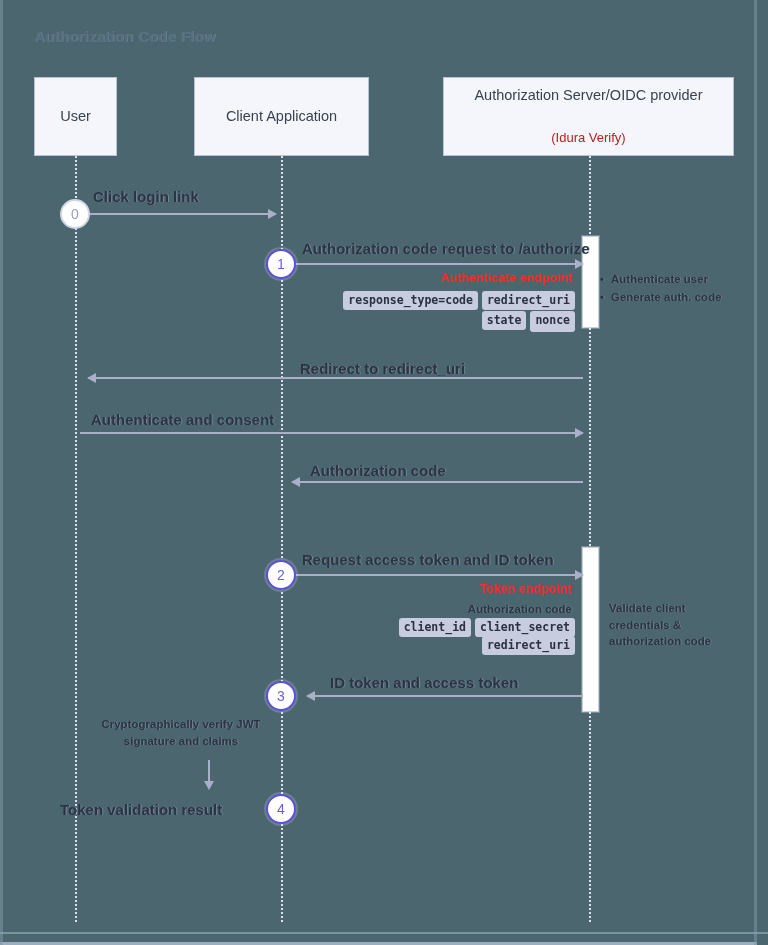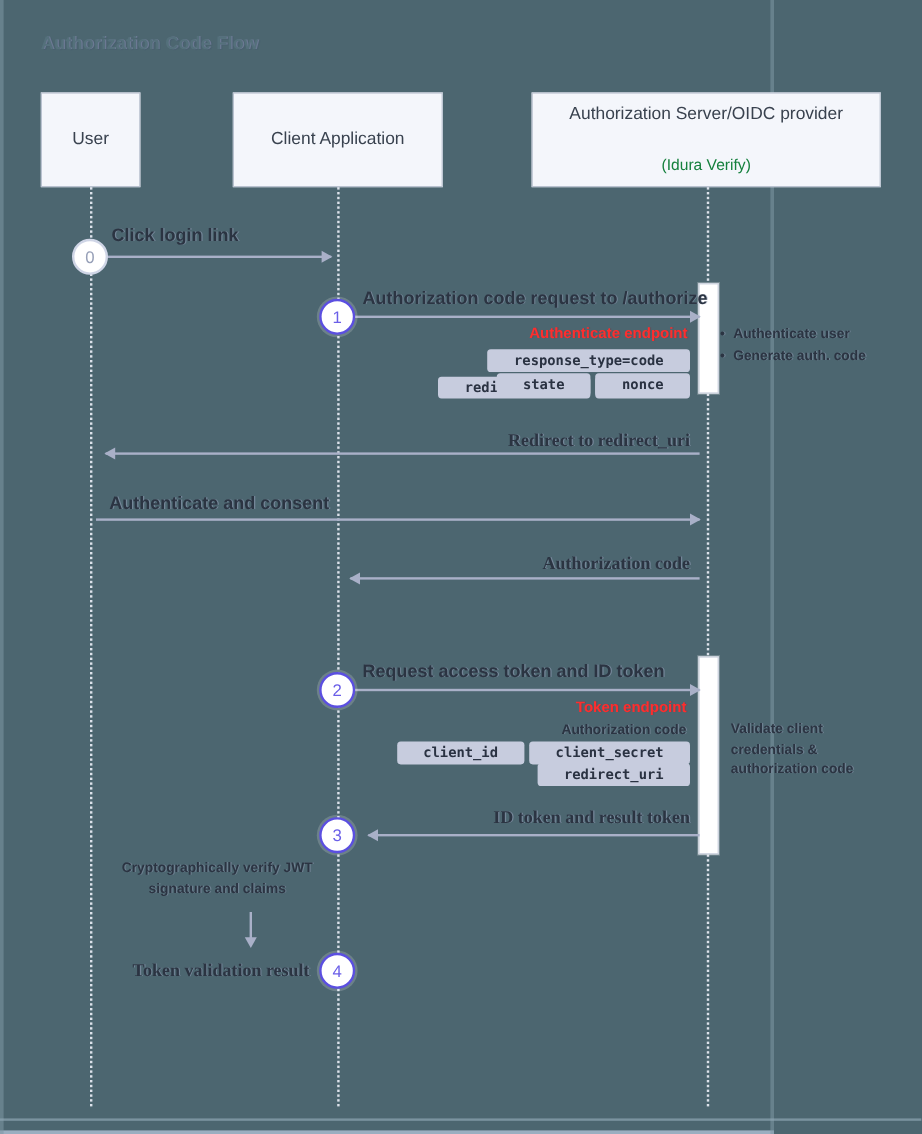--- a/index.html
+++ b/index.html
@@ -11,21 +11,21 @@
     width: 768px;
     height: 945px;
     position: relative;
     overflow: hidden;
     font-family: "Liberation Sans", sans-serif;
     color: #2f3b48;
   }
   .page {
     position: absolute;
     left: 0; top: 0;
-    width: 645px;
+    width: 757px;
     height: 945px;
     background: #4c6670;
     border-bottom: 3px solid #9aaec0;
     box-sizing: border-box;
   }
   .edge-left {
     position: absolute;
     left: 0; top: 0;
     width: 3px; height: 945px;
     background: #7d97a4;
@@ -71,21 +71,21 @@
     justify-content: center;
     text-align: center;
   }
   .participant .p-title {
     font-size: 14.5px;
     color: #39424f;
     line-height: 1.2;
   }
   .participant .p-sub {
     font-size: 13px;
-    color: #15803d;
+    color: #b91c1c;
     margin-top: 4px;
     line-height: 1.2;
   }
 
   
   .lifeline {
     position: absolute;
     width: 0;
     border-left: 2px dotted #e9edf6;
     opacity: .92;
@@ -142,21 +142,21 @@
 
   
   .msg-label {
     position: absolute;
     font-size: 15px;
     font-weight: 600;
     color: #2b3442;
     white-space: nowrap;
     text-shadow: 1px 0 0 rgba(150,160,185,.55);
   }
-  .msg-label.r { text-align: right; font-family: Liberation Serif, serif; }
+  .msg-label.r { text-align: left; }
 
   
   .endpoint {
     position: absolute;
     font-size: 12.5px;
     font-weight: 700;
     color: #ff2d2d;
     white-space: nowrap;
     text-shadow: 1px 0 0 rgba(120,60,70,.45);
   }
@@ -196,21 +196,21 @@
   .chips {
     position: absolute;
     display: flex;
     flex-wrap: wrap;
     gap: 4px;
     justify-content: flex-end;
   }
   .chip {
     background: #c7ccde;
     border-radius: 3px;
-    padding: 1px 22px;
+    padding: 1px 5px;
     font-family: "DejaVu Sans Mono", monospace;
     font-size: 11.5px;
     font-weight: 700;
     color: #2a3242;
     white-space: nowrap;
     line-height: 1.45;
   }
 
   
   .step {
@@ -311,21 +311,21 @@
   <div class="chips" style="left:300px; top:618px; width:275px;">
     <span class="chip">client_id</span>
     <span class="chip">client_secret</span>
   </div>
   <div class="chips" style="left:300px; top:636px; width:275px;">
     <span class="chip">redirect_uri</span>
   </div>
 
   <div class="note" style="left:609px; top:600px; width:128px;">Validate client credentials &amp; authorization code</div>
 
-  <div class="msg-label r" style="left:330px; top:674px; width:245px;">ID token and result token</div>
+  <div class="msg-label r" style="left:330px; top:674px; width:245px;">ID token and access token</div>
   <div class="arrow left" style="left:307px; top:695px; width:276px;"></div>
   <div class="step" style="left:266px; top:681px;">3</div>
 
 
   <div class="note center-al" style="left:100px; top:716px; width:162px;">Cryptographically verify JWT signature and claims</div>
 
   <div class="arrow-down" style="left:208px; top:760px; height:22px;"></div>
 
   <div class="step" style="left:266px; top:794px;">4</div>
 

